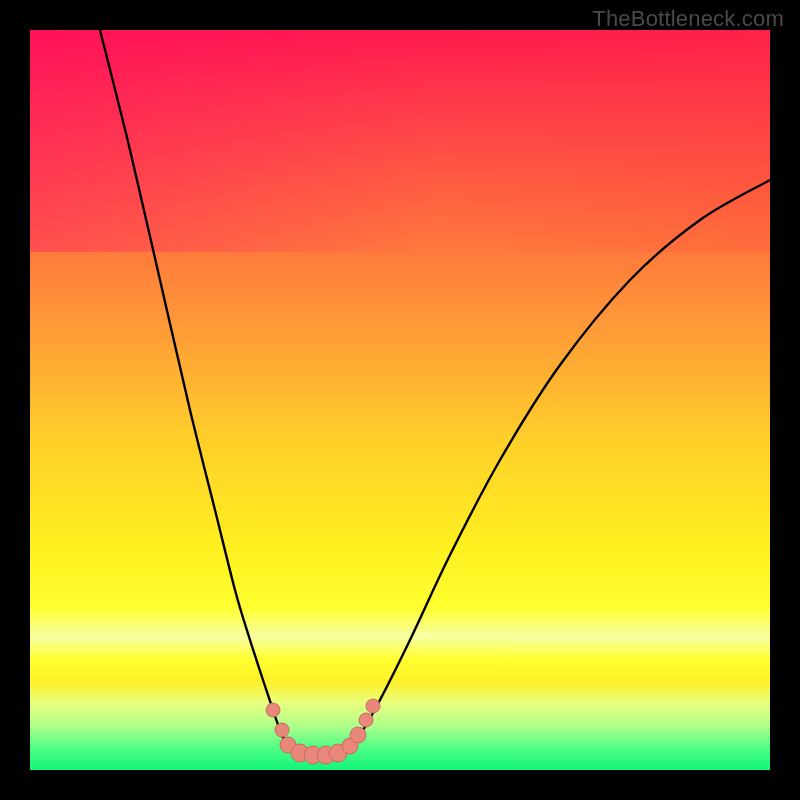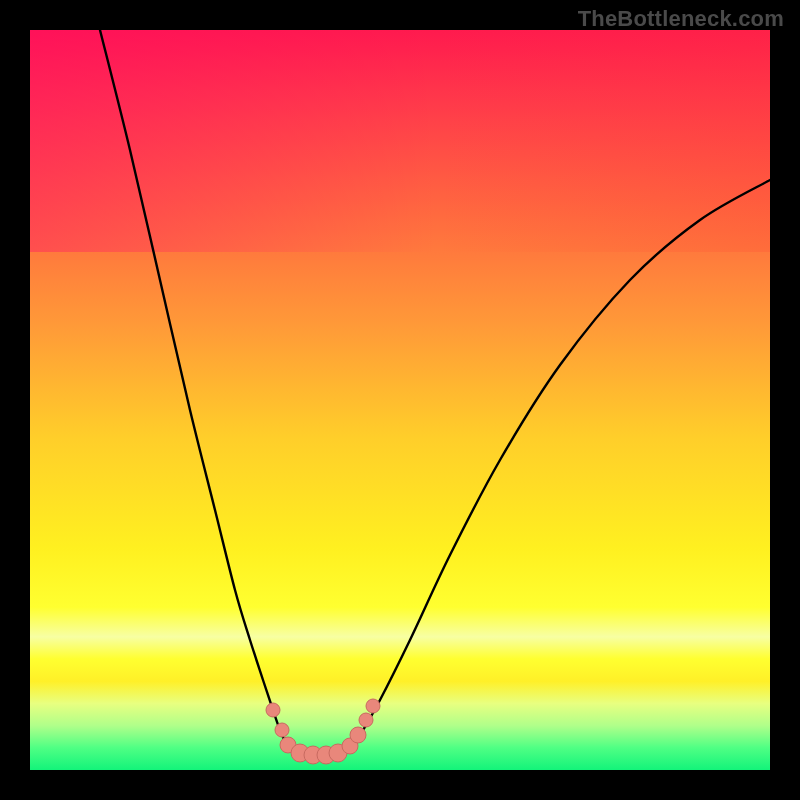--- a/index.html
+++ b/index.html
@@ -61,21 +61,21 @@
       rgba(255, 60, 50, 0.20) 100%
     );
     pointer-events: none;
   }
   .watermark {
     position: absolute;
     top: 6px;
     right: 16px;
     color: #4a4a4a;
     font-size: 22px;
-    font-weight: 700;
+    font-weight: 400;
     letter-spacing: 0.2px;
     user-select: none;
   }
   svg.curve {
     position: absolute;
     left: 30px;
     top: 30px;
     width: 740px;
     height: 740px;
     overflow: visible;

